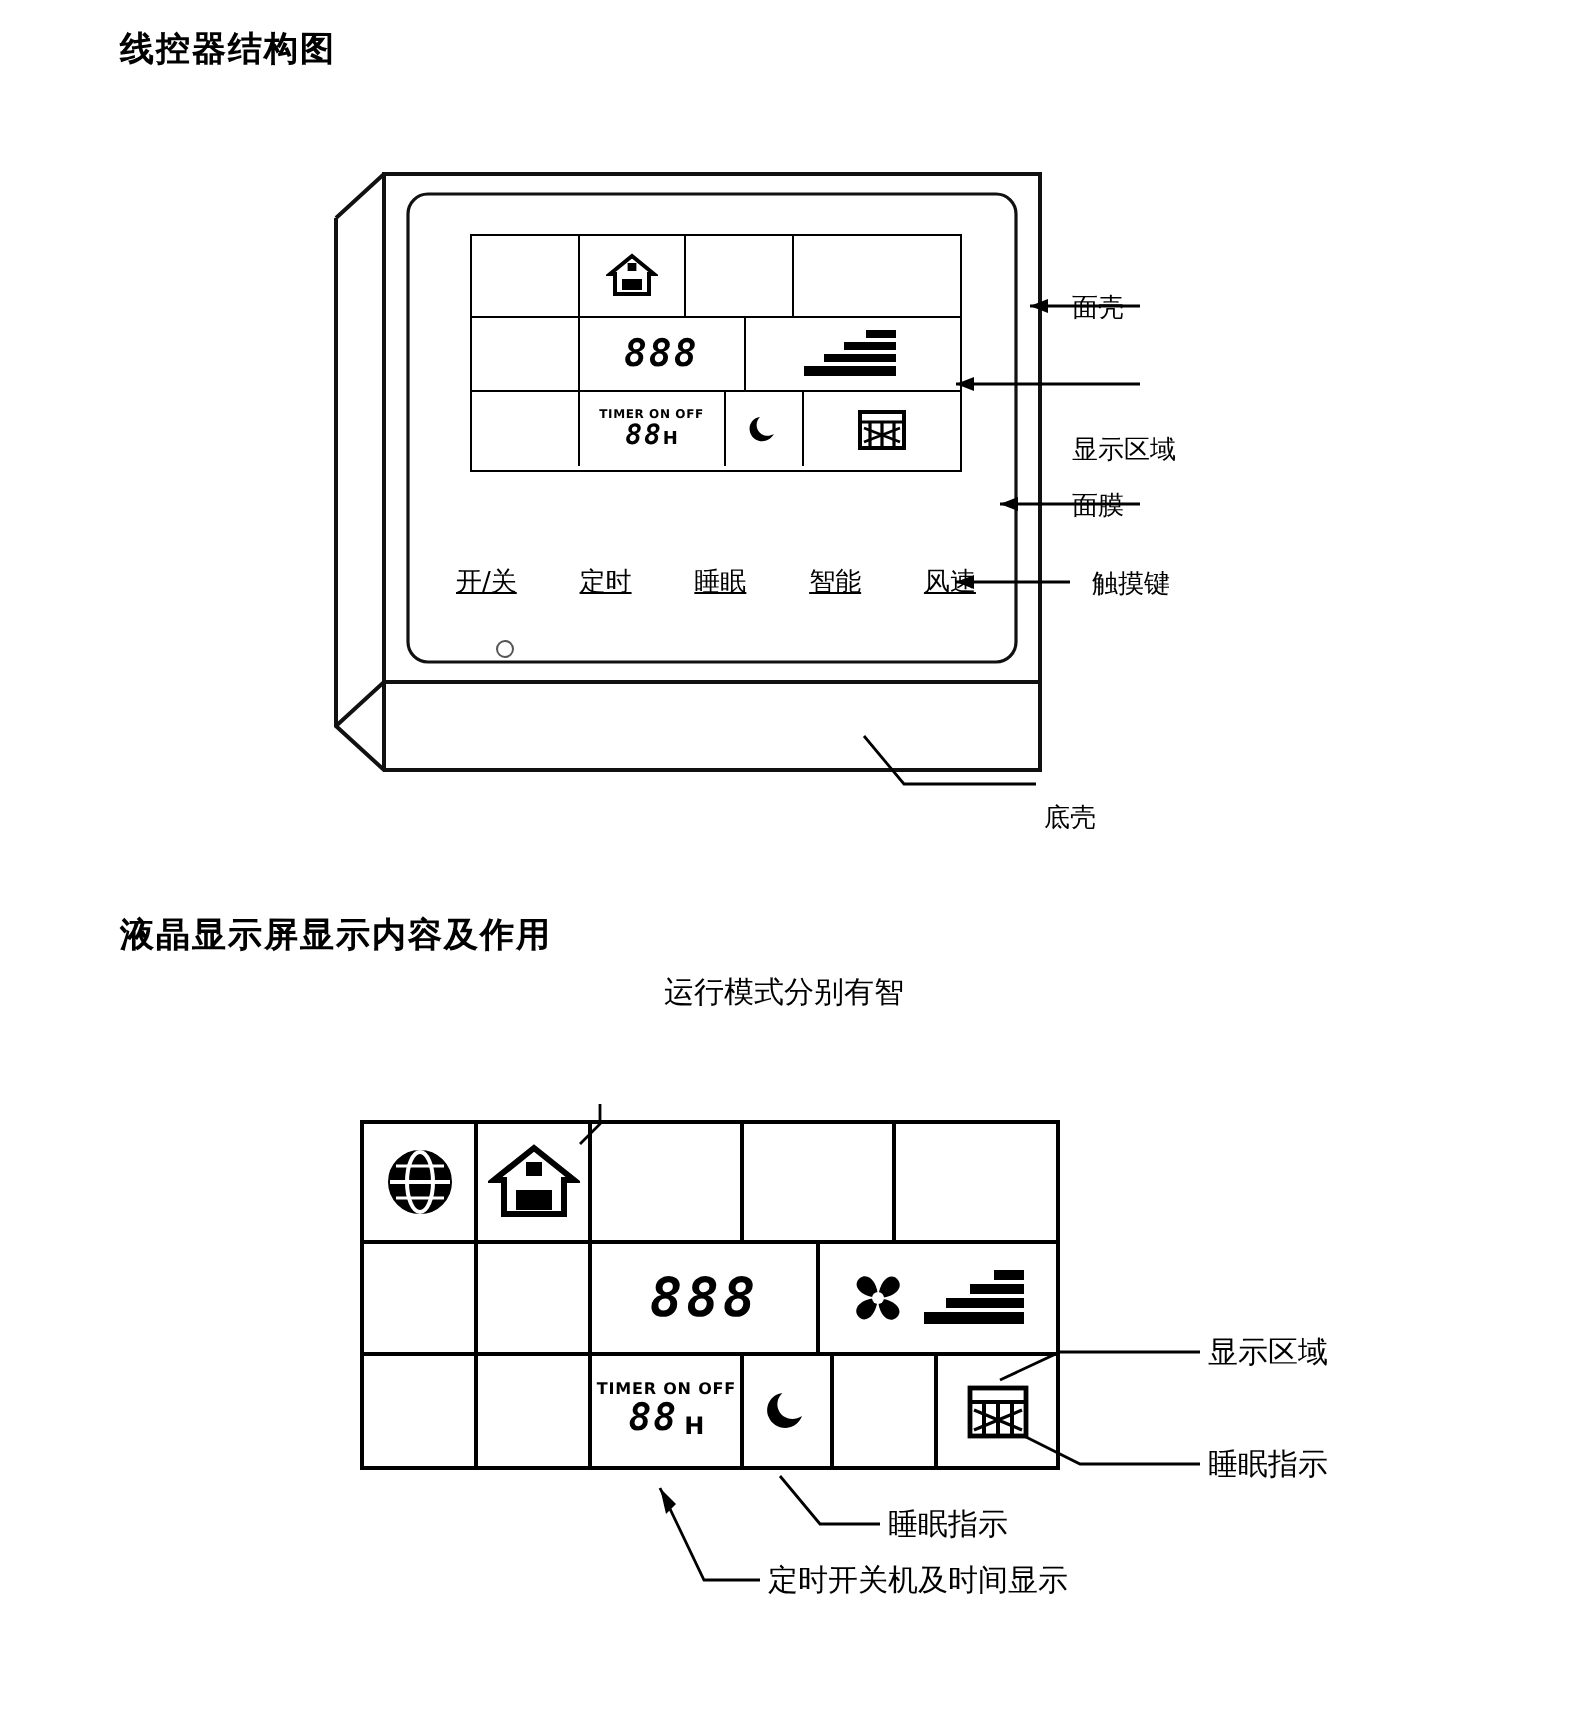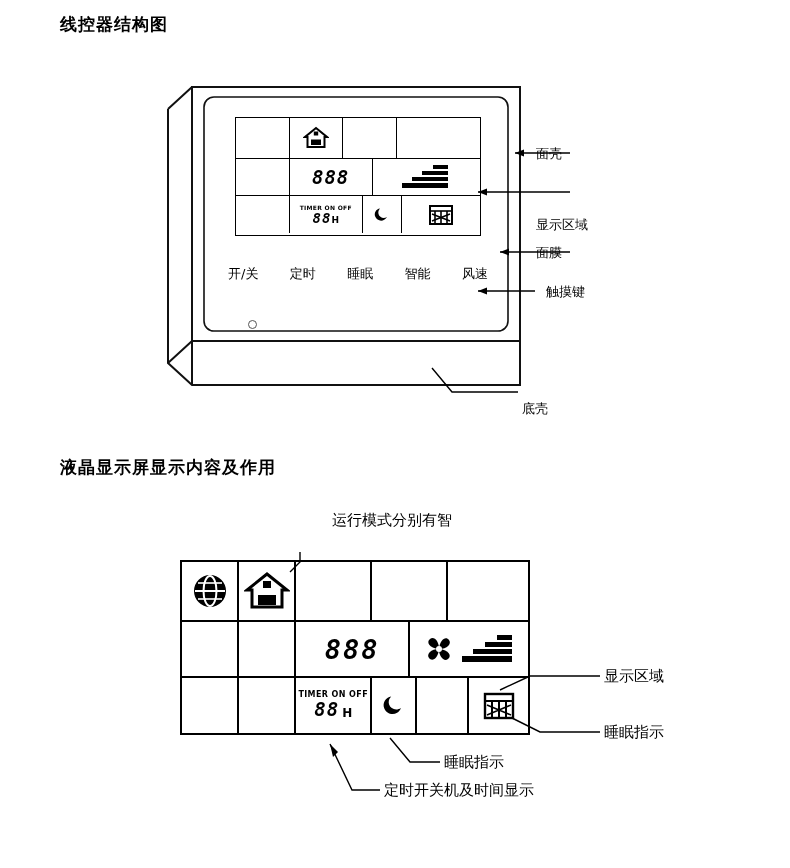--- a/index.html
+++ b/index.html
@@ -89,26 +89,27 @@
   }
   .unit-h {
     font-size: 9px;
     font-weight: bold;
   }
 
   
   #keyrow {
     position: absolute;
     left: 78px;
-    top: 190px;
+    top: 207px;
     width: 260px;
     display: flex;
     justify-content: space-between;
     font-size: 13px;
     color: #000;
+    text-decoration: underline;
   }
   .dot-led {
     position: absolute;
     left: 98px;
     top: 245px;
     width: 7px;
     height: 7px;
     border: 1.3px solid #555;
     border-radius: 50%;
   }
@@ -373,19 +374,19 @@
   <polyline points="500,690 530,676 600,676" fill="none" stroke="#000" stroke-width="1.4"></polyline>
 
   <polyline points="512,718 540,732 600,732" fill="none" stroke="#000" stroke-width="1.4"></polyline>
 
   <polyline points="390,738 410,762 440,762" fill="none" stroke="#000" stroke-width="1.4"></polyline>
 
   <polyline points="330,744 352,790 380,790" fill="none" stroke="#000" stroke-width="1.4"></polyline>
   <polygon points="330,744 338,752 333,757" fill="#000"></polygon>
 </svg>
 
-<div class="note center" style="left:282px; top:510px; width:220px;">
+<div class="note center" style="left:282px; top:486px; width:220px;">
   <div>运行模式分别有智</div>
 </div>
 <div class="note" style="left:604px; top:666px;">显示区域</div>
 <div class="note" style="left:604px; top:722px;">睡眠指示</div>
 <div class="note" style="left:444px; top:752px;">睡眠指示</div>
 <div class="note" style="left:384px; top:780px;">定时开关机及时间显示</div>
 
 </body></html>

